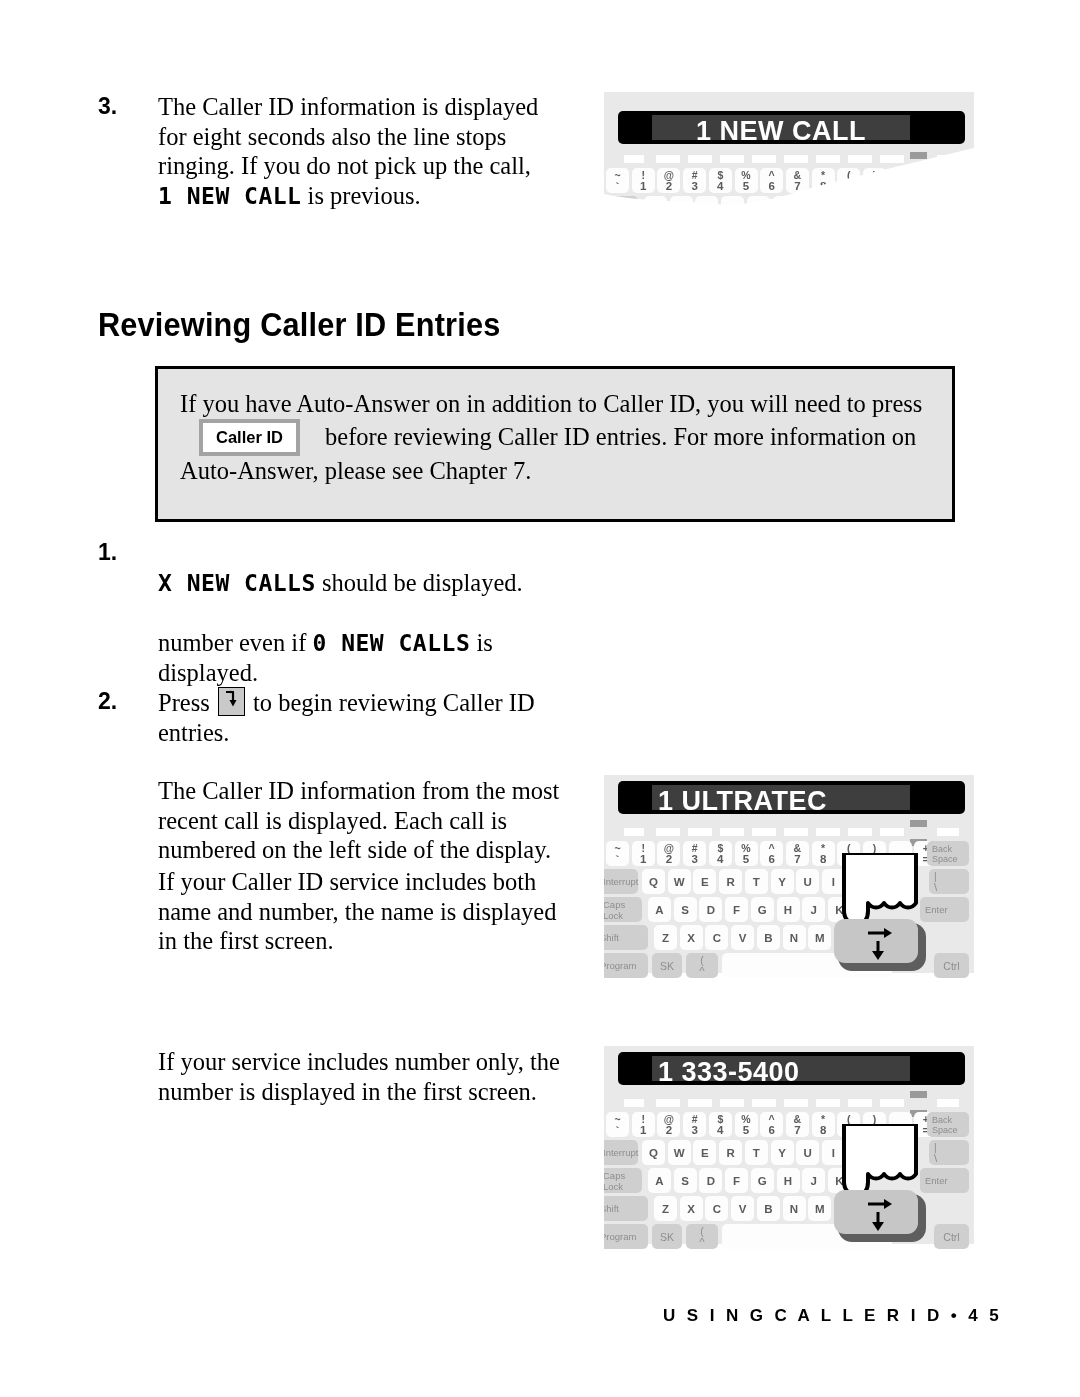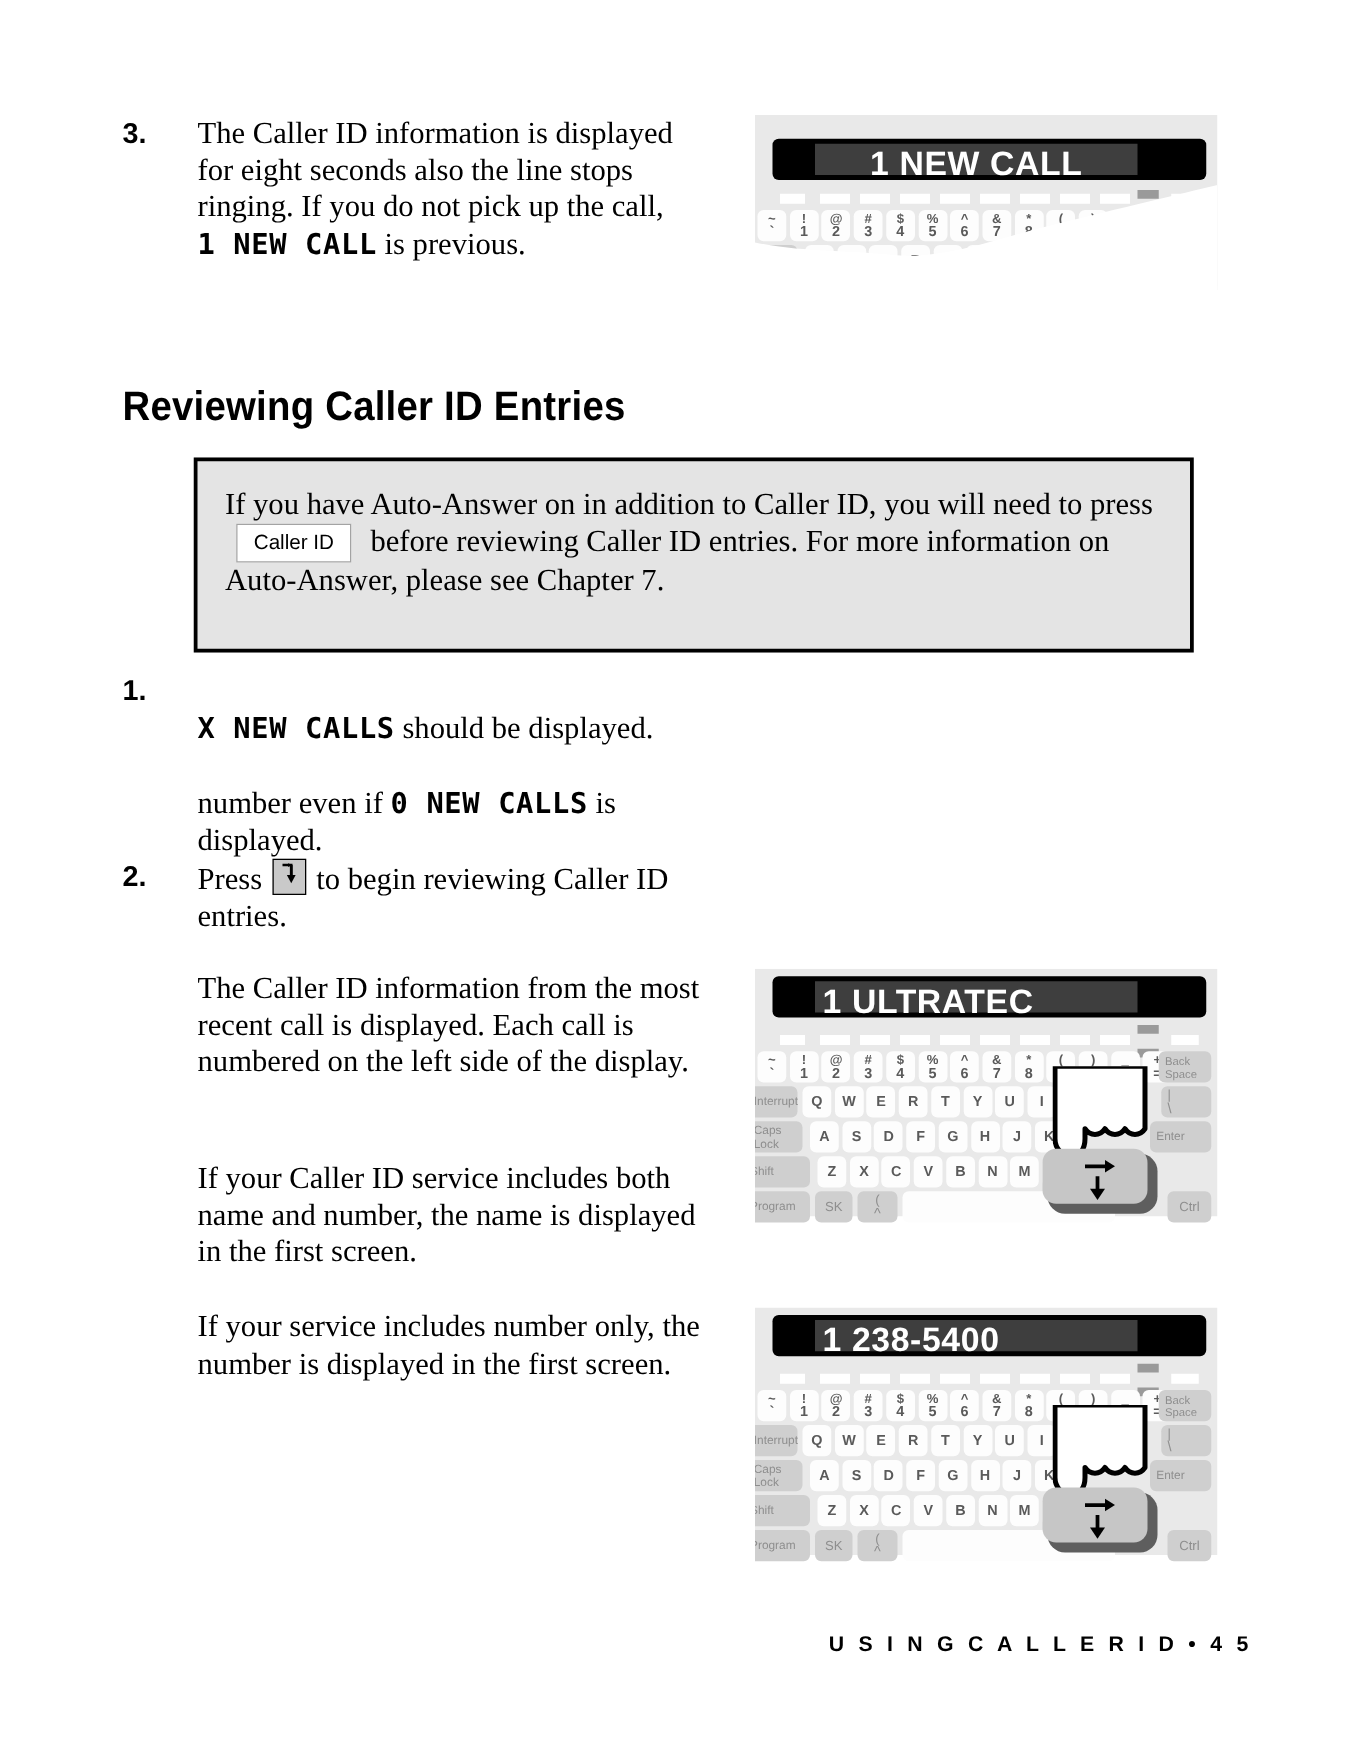--- a/index.html
+++ b/index.html
@@ -86,27 +86,28 @@
   }
   #callout-body {
     font-family: "Liberation Serif", serif;
     font-size: 24.5px;
     line-height: 30px;
     text-align: left;
   }
   .inline-btn {
     display: inline-block;
     background: #ffffff;
-    border: 1px solid #a3a3a3;
+    border: 4px solid #a3a3a3;
     font-family: "Liberation Sans", sans-serif;
     font-size: 16.5px;
     line-height: 18px;
     padding: 5px 13px 6px 13px;
     vertical-align: 2px;
-    margin: 0 9px;
+    margin: 0 19px;
+    font-weight: bold;
   }
 
   
   .key-inline {
     display: inline-block;
     width: 25px;
     height: 27px;
     background: #c9c9c9;
     border: 1.6px solid #000;
     vertical-align: -5px;
@@ -359,21 +360,21 @@
           <path d="M7 4 L14 4 L14 14" stroke="#000" stroke-width="2" fill="none"></path>
           <path d="M11.5 2.5 L14.5 4 L11.5 5.5 Z" fill="#000"></path>
           <path d="M10.5 12 L14 18.5 L17.5 12 Z" fill="#000"></path>
           <path d="M14 4 L14 14" stroke="#000" stroke-width="2.2" fill="none"></path>
         </svg></span><span> to begin reviewing Caller ID</span><br>
     <span>entries.</span>
   </div>
 </div>
 
 <div class="para" id="para1" style="left:158px; top:776px;">The Caller ID information from the most recent call is displayed. Each call is numbered on the left side of the display.</div>
-<div class="para" id="para2" style="left:158px; top:928px;">If your Caller ID service includes both name and number, the name is displayed in the first screen.</div>
+<div class="para" id="para2" style="left:158px; top:867px;">If your Caller ID service includes both name and number, the name is displayed in the first screen.</div>
 <div class="para" id="para3" style="left:158px; top:1047px;">If your service includes number only, the number is displayed in the first screen.</div>
 
 <div class="device" id="device-2" style="left:604px; top:775px; width:370px; height:215px;">
   <div class="dev-body" style="height:198px;"></div>
   <div class="lcd-outer" style="left: 14px; top: 6px; width: 347px; height: 33px; z-index: 5;"></div>
   <div class="lcd-inner" style="left: 48px; top: 10px; width: 258px; height: 25px; z-index: 6;"></div>
   <div class="lcd-label" style="left: 54px; top: 11px; text-align: left; z-index: 6;">1 ULTRATEC</div>
 
   <div class="indicator" style="left:20px; top:53px; width:20px;"></div>
   <div class="indicator" style="left:52px; top:53px; width:24px;"></div>
@@ -498,21 +499,21 @@
       <path d="M44 22 L44 36" stroke="#000" stroke-width="3" fill="none"></path>
       <path d="M38 32 L44 41 L50 32 Z" fill="#000"></path>
     </svg>
   </div>
 </div>
 
 <div class="device" id="device-3" style="left:604px; top:1046px; width:370px; height:215px;">
   <div class="dev-body" style="height:198px;"></div>
   <div class="lcd-outer" style="left: 14px; top: 6px; width: 347px; height: 33px; z-index: 5;"></div>
   <div class="lcd-inner" style="left: 48px; top: 10px; width: 258px; height: 25px; z-index: 6;"></div>
-  <div class="lcd-label" style="left: 54px; top: 11px; text-align: left; z-index: 6;">1 238-5400</div>
+  <div class="lcd-label" style="left: 54px; top: 11px; text-align: left; z-index: 6;">1 333-5400</div>
 
   <div class="indicator" style="left:20px; top:53px; width:20px;"></div>
   <div class="indicator" style="left:52px; top:53px; width:24px;"></div>
   <div class="indicator" style="left:84px; top:53px; width:24px;"></div>
   <div class="indicator" style="left:116px; top:53px; width:24px;"></div>
   <div class="indicator" style="left:148px; top:53px; width:24px;"></div>
   <div class="indicator" style="left:180px; top:53px; width:24px;"></div>
   <div class="indicator" style="left:212px; top:53px; width:24px;"></div>
   <div class="indicator" style="left:244px; top:53px; width:24px;"></div>
   <div class="indicator" style="left:276px; top:53px; width:24px;"></div>

